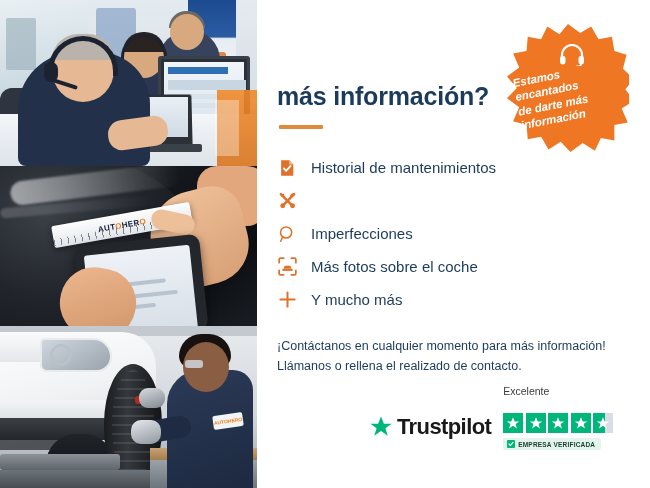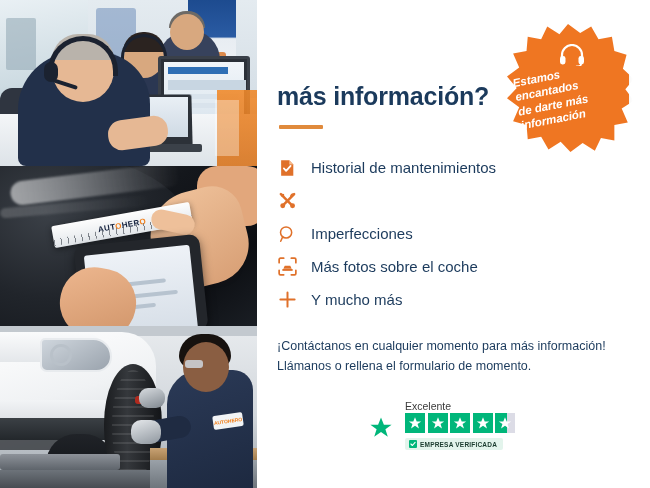--- a/index.html
+++ b/index.html
@@ -209,21 +209,21 @@
   .feature-label { font-size:15px; color:#1b3a5c; }
 
   
   .contact { margin-top:20px; font-size:12.5px; color:#1b3a5c; line-height:1.62; }
 
   
   .tp { position:absolute; left:112px; bottom:38px; display:flex; align-items:flex-end; gap:12px; }
   .tp-logo { display:flex; align-items:center; gap:4px; padding-bottom:10px; }
   .tp-word { font-size:22px; font-weight:bold; color:#191919; letter-spacing:-.6px; }
   .tp-right { display:flex; flex-direction:column; align-items:flex-start; }
-  .tp-excelente { font-size:10.5px; color:#3b3b3b; margin-bottom:1px;text-align:right; }
+  .tp-excelente { font-size:10.5px; color:#3b3b3b; margin-bottom:16px;text-align:right; }
   .tp-stars { display:flex; gap:2.5px; }
   .tp-star { width:20px; height:20px; background:#00b67a; display:flex; align-items:center; justify-content:center; }
   .tp-star.partial { background:linear-gradient(90deg,#00b67a 0 62%, #dcdce6 62% 100%); }
   .tp-verified { margin-top:5px; display:flex; align-items:center; gap:3px;
       background:#e3f4ec; border-radius:2px; padding:2px 6px 2px 4px; }
   .tp-ver-box { width:8px; height:8px; background:#00b67a; border-radius:1px;
       display:flex; align-items:center; justify-content:center; }
   .tp-ver-txt { font-size:6.5px; font-weight:bold; color:#1a3b2e; letter-spacing:.2px; }
 </style>
 </head>
@@ -406,28 +406,29 @@
           <svg viewBox="0 0 20 20" width="19" height="19">
             <path d="M10 2.5 V17.5 M2.5 10 H17.5" stroke="#e0712a" stroke-width="2.1" stroke-linecap="round"></path>
           </svg>
         </span>
         <span class="feature-label">Y mucho más</span>
       </div>
     </div>
 
     <div class="contact">
       <div>¡Contáctanos en cualquier momento para más información!</div>
-      <div>Llámanos o rellena el formulario de momento.</div>
+      <div>Llámanos o rellena el realizado de contacto.</div>
     </div>
 
     <div class="tp">
       <div class="tp-logo">
         <svg width="24" height="24" viewBox="0 0 24 24">
           <path d="M12 1.4 l2.9 7.3 H22.6 l-6.2 4.6 2.4 7.5 L12 16.1 l-6.8 4.7 2.4-7.5 L1.4 8.7 H9.1 z" fill="#00b67a"></path>
         </svg>
+        <span class="tp-word">Trustpilot</span>
       </div>
 
       <div class="tp-right">
         <span class="tp-excelente">Excelente</span>
         <div class="tp-stars">
           <span class="tp-star">
             <svg width="14" height="14" viewBox="0 0 24 24">
                 <path d="M12 2 l2.9 7.3 H22.6 l-6.2 4.6 2.4 7.5 L12 16.7 l-6.8 4.7 2.4-7.5 L1.4 9.3 H9.1 z" fill="#fff"></path>
               </svg>
           </span>

